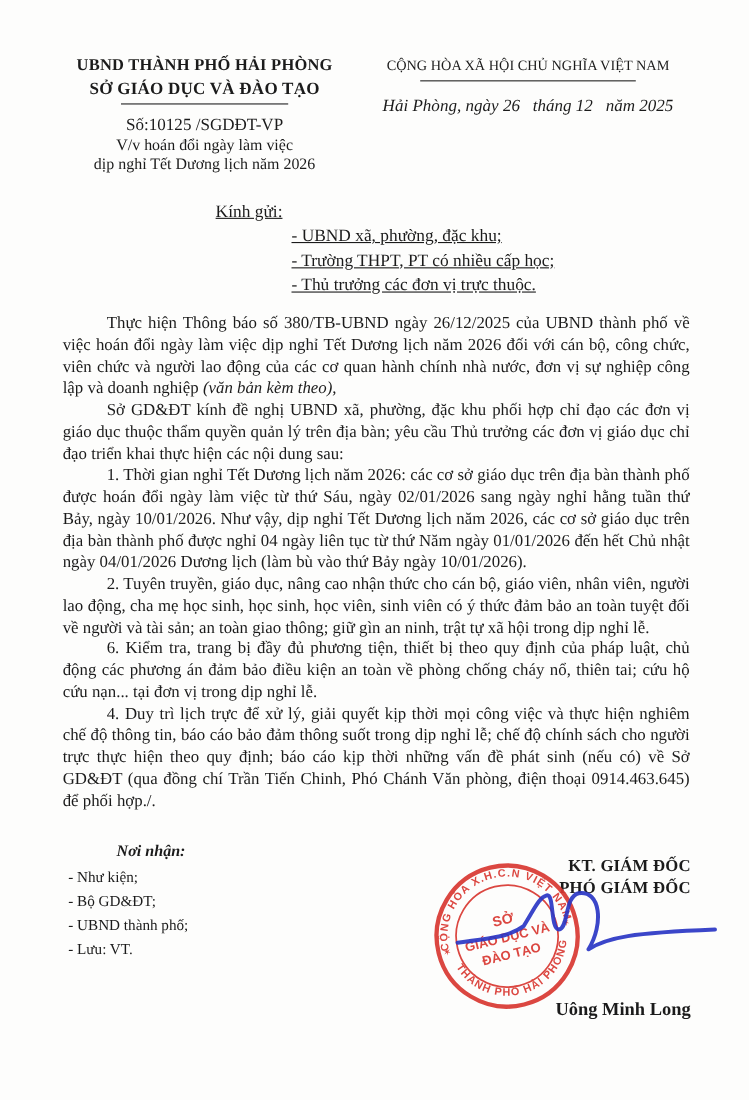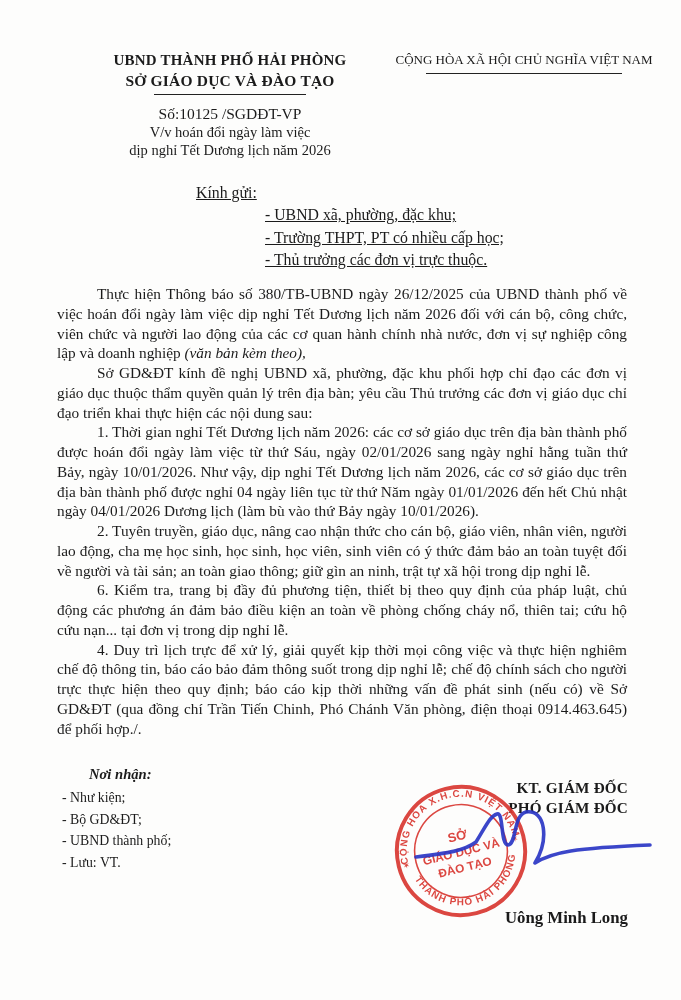--- a/index.html
+++ b/index.html
@@ -7,21 +7,21 @@
   .page{
     position:relative;
     width:681px;height:1000px;
     margin:0 auto;
     background:#fdfdfc;
     color:#1b1b1b;
     font-family:"Liberation Serif","DejaVu Serif",serif;
     overflow:hidden;
   }
   
-  .header{display:flex;padding-top:50px;padding-left:44px;}
+  .header{display:flex;padding-top:50px;}
   .header-left{width:262px;margin-left:55px;text-align:center;}
   .header-right{width:302px;margin-left:12px;text-align:center;}
   .org-parent{font-weight:bold;font-size:15px;line-height:20px;letter-spacing:.2px;}
   .org-name{font-weight:bold;font-size:15.5px;line-height:21px;letter-spacing:.2px;}
   .rule{height:0;border-bottom:1.4px solid #222;margin:3px auto 0 auto;}
   .rule-org{width:152px;}
   .rule-motto{width:196px;}
   .doc-number{font-size:15.5px;margin-top:9px;line-height:20px;}
   .doc-subject{font-size:14.5px;line-height:17.5px;}
   .national-title{font-weight:normal;font-size:13px;line-height:20px;}
@@ -31,21 +31,21 @@
   .salutation{margin-top:23px;font-size:15.8px;line-height:22.3px;text-decoration:underline;}
   .salutation-label{margin-left:196px;}
   .recipient{margin-left:265px;}
   
   .body-text{margin:13px 54px 0 57px;text-align:justify;font-size:15.3px;line-height:19.75px;}
   .para{margin:0;text-indent:40px;}
   .para em{font-style:italic;}
   
   .footer{position:absolute;left:0;top:758px;width:681px;height:242px;}
   .notice{position:absolute;left:62px;top:6px;font-size:13.8px;line-height:21.4px;}
-  .notice-label{font-weight:bold;font-style:italic;font-size:14.6px;margin-left:27px;margin-bottom:2px;}
+  .notice-label{font-weight:bold;font-style:italic;font-size:14.6px;margin-left:44px;margin-bottom:2px;}
   .sign{position:absolute;left:398px;top:4px;width:230px;text-align:right;margin-top:16px;}
   .sign-title{font-weight:bold;font-size:15.2px;line-height:20px;letter-spacing:.2px;}
   .sign-name{position:absolute;top:130px;left:0;width:100%;font-weight:bold;font-size:16.8px;}
   .stamp{position:absolute;left:392px;top:24px;width:138px;height:138px;transform:rotate(-14deg);opacity:.92;}
   .stamp text{fill:var(--stamp-color,#d93832);font-family:"Liberation Sans","DejaVu Sans",sans-serif;font-weight:bold;}
   .stamp .ring-text{font-size:10px;letter-spacing:1.1px;}
   .stamp .star{font-size:9px;}
   .stamp .c1{font-size:13px;}
   .stamp .c2{font-size:12px;}
   .signature-svg{position:absolute;left:0;top:0;width:681px;height:242px;pointer-events:none;}
@@ -61,20 +61,21 @@
       <div class="org-parent">UBND THÀNH PHỐ HẢI PHÒNG</div>
       <div class="org-name">SỞ GIÁO DỤC VÀ ĐÀO TẠO</div>
       <div class="rule rule-org"></div>
       <div class="doc-number">Số:10125 /SGDĐT-VP</div>
       <div class="doc-subject">V/v hoán đổi ngày làm việc</div>
       <div class="doc-subject">dịp nghỉ Tết Dương lịch năm 2026</div>
     </div>
     <div class="header-right">
       <div class="national-title">CỘNG HÒA XÃ HỘI CHỦ NGHĨA VIỆT NAM</div>
       <div class="rule rule-motto"></div>
+      <div class="place-date">Hải Phòng, ngày 26   tháng 12   năm 2025</div>
     </div>
   </div>
 
   <div class="salutation">
     <div class="salutation-label">Kính gửi:</div>
     <div class="recipient">- UBND xã, phường, đặc khu;</div>
     <div class="recipient">- Trường THPT, PT có nhiều cấp học;</div>
     <div class="recipient">- Thủ trưởng các đơn vị trực thuộc.</div>
   </div>
 

